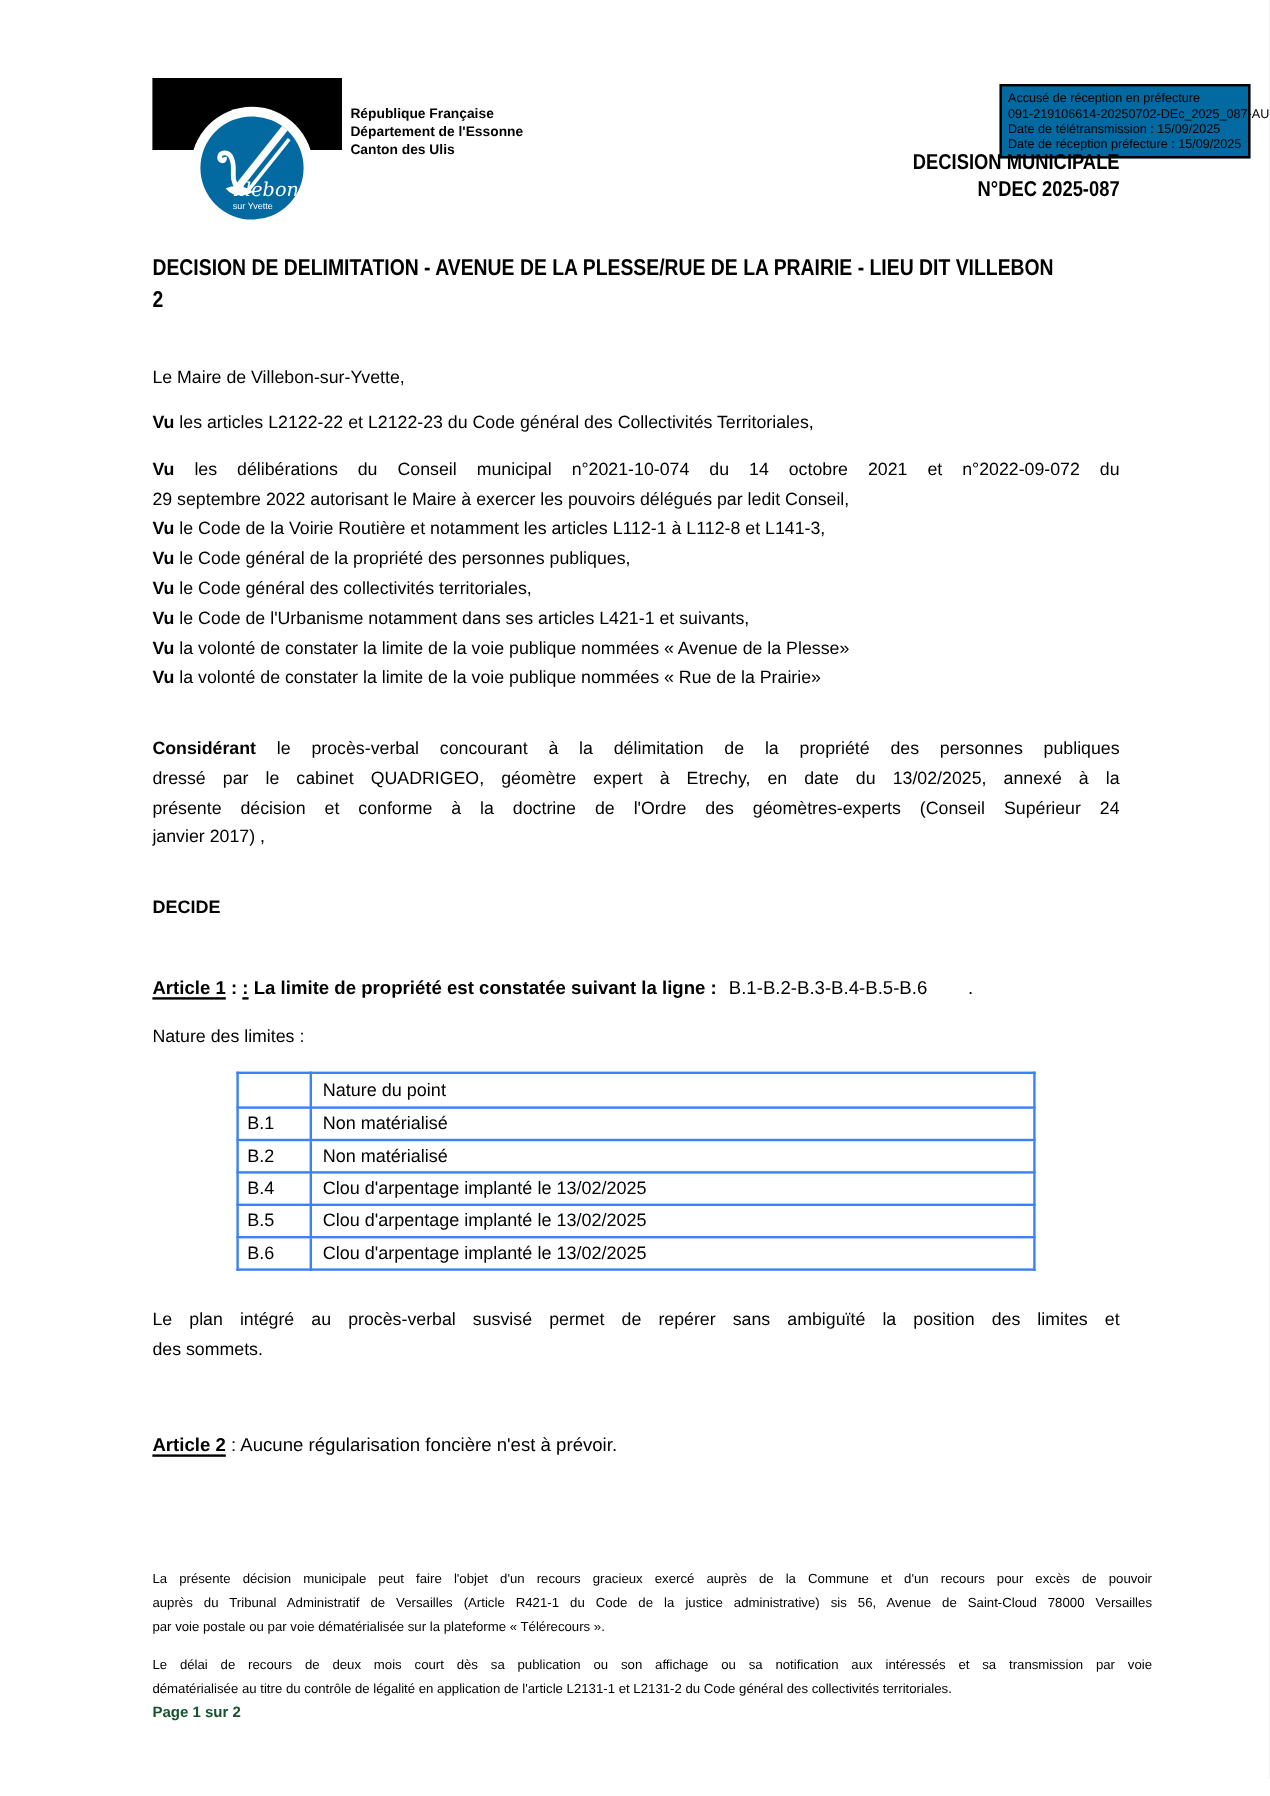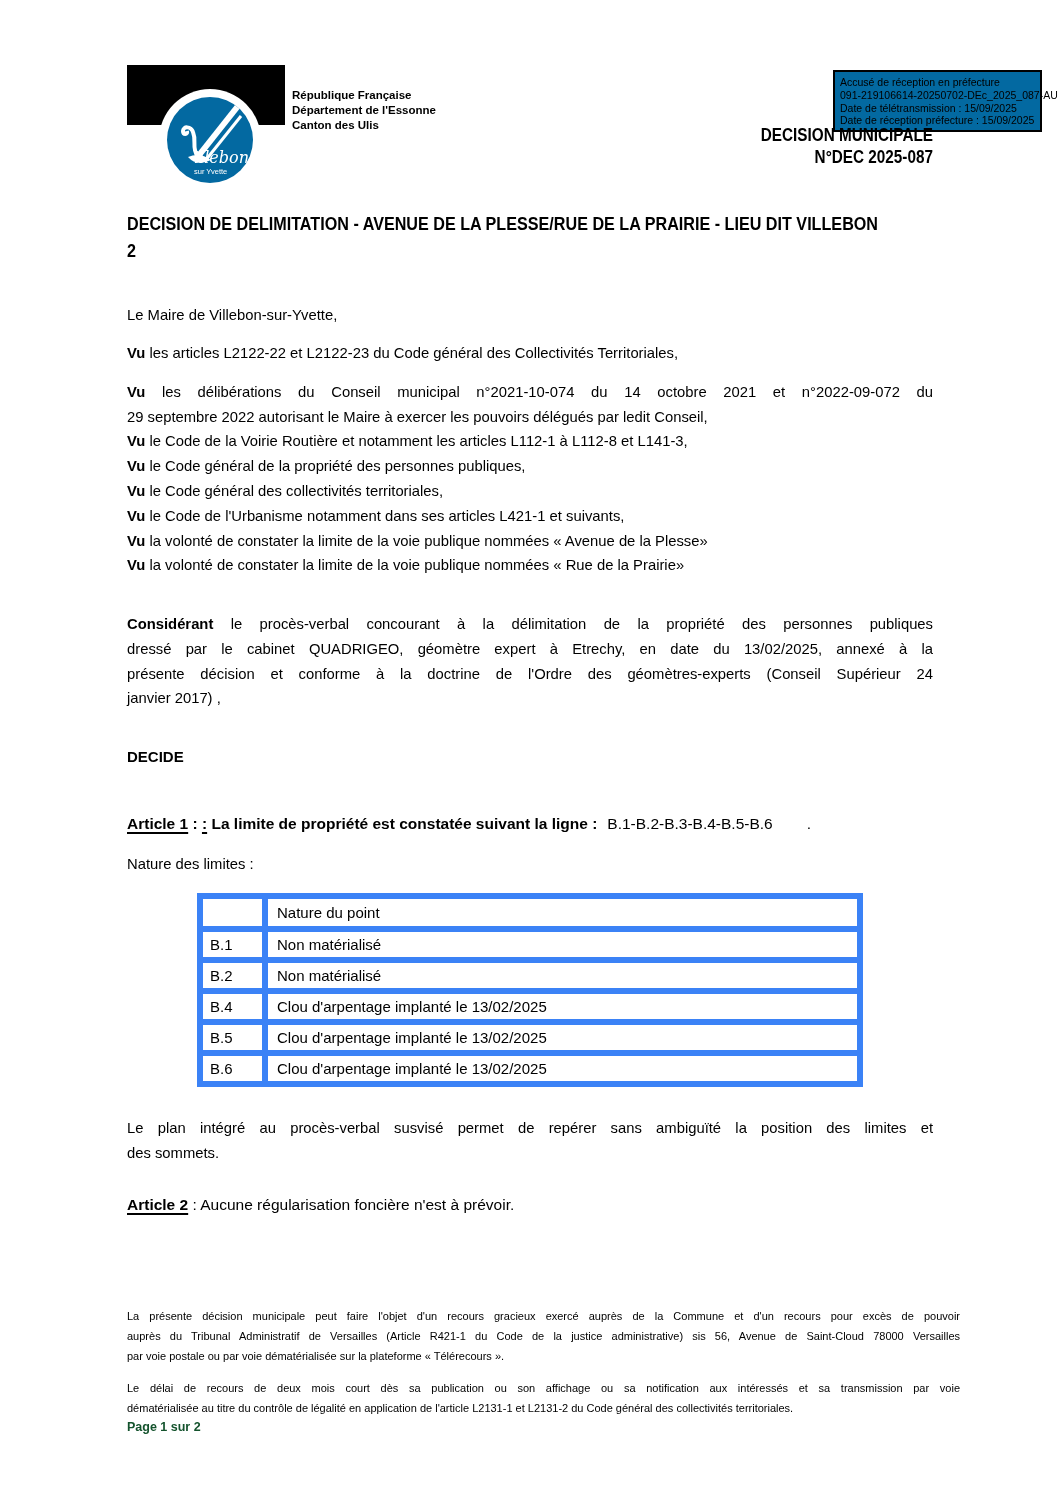--- a/index.html
+++ b/index.html
@@ -37,26 +37,26 @@
   .jl{text-align:justify;text-align-last:justify;}
   .considerant{position:absolute;left:127px;top:612px;width:806px;}
   .decide{position:absolute;left:127px;top:748px;font-weight:700;font-size:15px;}
   .article1{position:absolute;left:127px;top:815px;width:870px;font-size:15.5px;}
   .article1 b.u, .article2 b.u{text-decoration:underline;text-underline-offset:3px;text-decoration-thickness:1.5px;}
   .article1 .line-value{margin-left:10px;}
   .article1 .dot{margin-left:34px;}
   .nature-label{position:absolute;left:127px;top:852px;}
   
   .limits-table{position:absolute;left:197px;top:893px;border-collapse:collapse;width:666px;font-size:15px;}
-  .limits-table td,.limits-table th{border:6px solid #3b82f6;padding:0;}
+  .limits-table td,.limits-table th{border:2px solid #3b82f6;padding:0;}
   .limits-table th{height:27px;font-weight:400;text-align:center;font-size:15px;}
   .limits-table td{height:25px;}
   .limits-table .col-pt{width:52px;padding-left:7px;text-align:left;}
   .limits-table .col-nat{padding-left:9px;text-align:left;}
-  .plan{position:absolute;left:127px;top:1116px;width:806px;}
+  .plan{position:absolute;left:127px;top:1088px;width:806px;}
   .article2{position:absolute;left:127px;top:1196px;width:870px;font-size:15.5px;}
   
   .footer-p{position:absolute;left:127px;width:833px;font-size:11px;line-height:20px;}
   .footer-1{top:1306px;}
   .footer-2{top:1378px;}
   .pagenum{position:absolute;left:127px;top:1420px;font-size:12.5px;font-weight:700;color:#14532d;}
 </style>
 </head>
 <body>
 

